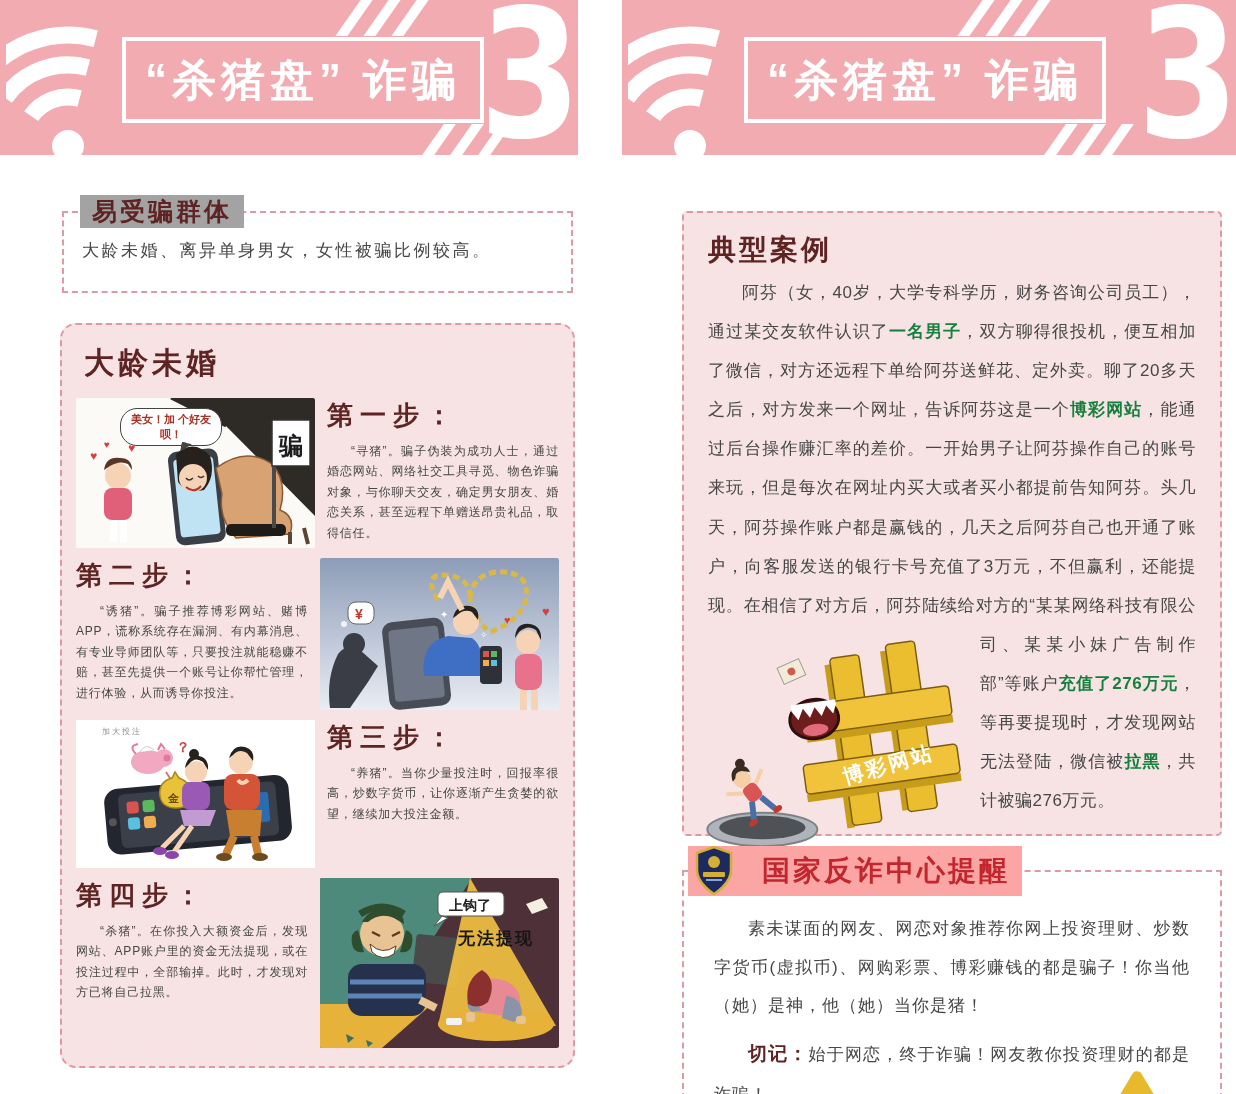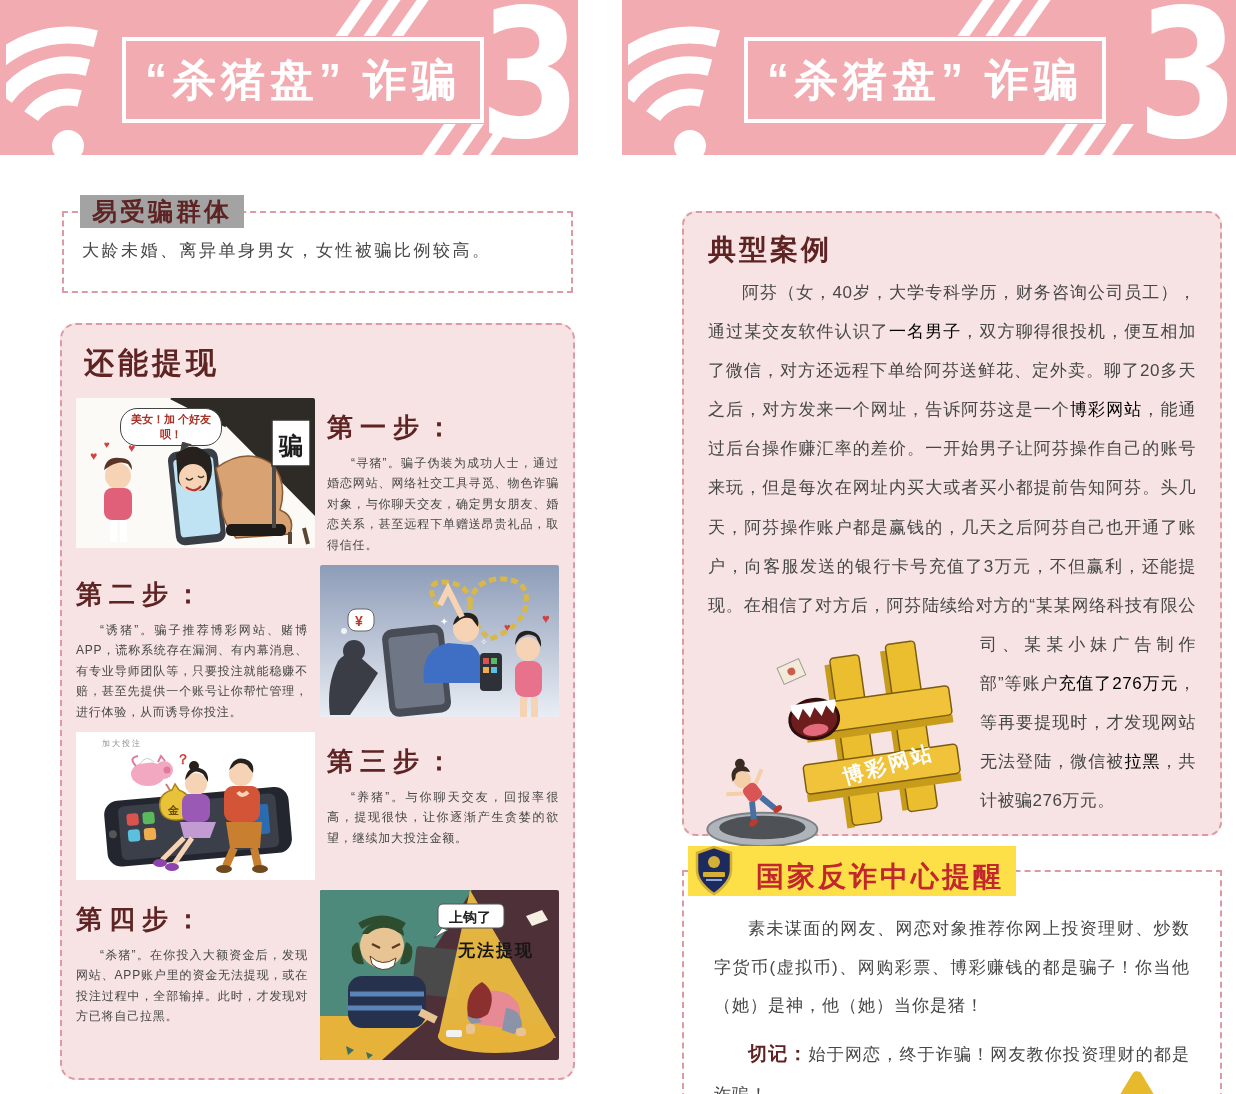--- a/index.html
+++ b/index.html
@@ -50,60 +50,60 @@
     margin:30px 43px 0 60px;background:#f7e3e3;border-radius:16px;
     padding:12px 14px 8px;
   }
   .methods-title{font-size:30px;font-weight:bold;letter-spacing:4px;margin:6px 0 14px 8px;}
   .m-row{display:flex;gap:12px;margin-bottom:10px;align-items:flex-start;}
   .m-img{
     background:#fff;flex:0 0 239px;position:relative;overflow:hidden;border-radius:2px;
   }
   .m-img svg{display:block;width:100%;height:100%;}
   .m-txt{flex:1;min-width:0;}
-  .step-h{font-size:26px;font-weight:bold;letter-spacing:7px;margin:12px 0 8px;}
+  .step-h{font-size:26px;font-weight:bold;letter-spacing:7px;margin:0 0 8px;}
   .step-p{
     font-size:12px;color:#474747;line-height:1.7;text-align:justify;
     text-indent:2em;letter-spacing:.8px;margin:0;
   }
   .h150{height:150px;} .h152{height:152px;} .h148{height:148px;} .h170{height:170px;}
 
   
   .ov{position:absolute;pointer-events:none;}
   .bubble1{
     left:44px;top:10px;width:96px;background:#fff;border:1.5px solid #444;border-radius:17px;
     font-size:11px;font-weight:bold;color:#a93226;text-align:center;line-height:1.35;padding:3px 2px;
   }
   .bubble1:after{
     content:"";position:absolute;left:60px;bottom:-8px;border:5px solid transparent;
     border-top-color:#444;border-left-color:#444;transform:rotate(12deg);
   }
   .caption3{left:26px;top:6px;font-size:8px;color:#8d8d8d;letter-spacing:2px;}
 
   
   .case{
-    position:relative;margin:56px 14px 0 64px;background:#f7e3e3;border-radius:14px;
+    position:relative;margin:56px 14px 0 64px;background:#f7e3e3;border-radius:5px;
     padding:10px 24px 14px;min-height:540px;
   }
   .case-title{font-size:28px;font-weight:bold;letter-spacing:3px;margin:8px 0 4px;}
   .case-p{
     font-size:17px;color:#474747;line-height:2.3;letter-spacing:.5px;
     text-align:justify;text-indent:2em;margin:0;
   }
-  .case-p .b{font-weight:normal;color:#000000;}
+  .case-p .b{font-weight:bold;color:#15803d;}
   .case-illo{
     float:left;width:268px;height:214px;margin:14px 12px 2px -8px;position:relative;
   }
   .case-illo svg{display:block;width:100%;height:100%;}
 
   .reminder{position:relative;margin:34px 14px 0 64px;}
   .reminder-box{position:relative;padding:30px 22px 26px;min-height:170px;}
   .reminder-head{
-    position:absolute;top:-26px;left:4px;background:#fde047;padding:0 12px 0 6px;
-    display:flex;align-items:flex-end;gap:22px;
+    position:absolute;top:-26px;left:4px;background:#fca5a5;padding:0 12px 0 6px;
+    display:flex;align-items:center;gap:28px;
   }
   .badge{width:40px;height:50px;}
   .reminder-title{font-size:28px;font-weight:800;color:#c1272d;letter-spacing:3px;}
   .reminder-p{
     font-size:17px;color:#474747;line-height:2.25;letter-spacing:1px;
     text-align:justify;text-indent:2em;margin:8px;
   }
   .remember-label{font-weight:bold;color:#5e2323;font-size:19px;}
   .warning{position:absolute;right:34px;bottom:-10px;width:98px;height:90px;}
 </style>
@@ -134,21 +134,21 @@
       <div class="stripe b s6"></div>
       <div class="big-num">3</div>
     </header>
 
     <section class="victims dashed">
       <div class="victims-title maroon">易受骗群体</div>
       <div class="victims-body">大龄未婚、离异单身男女，女性被骗比例较高。</div>
     </section>
 
     <section class="methods dashed">
-      <div class="methods-title maroon">还能提现</div>
+      <div class="methods-title maroon">大龄未婚</div>
 
       <div class="m-row">
         <div class="m-img h150">
           <svg viewBox="0 0 239 150">
             <rect width="239" height="150" fill="#fbfaf7"></rect>
             <polygon points="95,0 239,0 239,118 150,28" fill="#2e2a26"></polygon>
             <path d="M95 0 L150 28 M120 0 L170 40 M150 8 L200 52 M180 8 L225 48" stroke="#2e2a26" stroke-width="3"></path>
 
             <circle cx="42" cy="78" r="13" fill="#f6d3b4"></circle>
             <path d="M28 72 Q30 58 44 60 Q56 60 56 72 L52 66 Q44 62 34 68 Z" fill="#5a3424"></path>
@@ -277,21 +277,21 @@
             <path d="M150 90 L186 90 L184 116 L154 116 Z" fill="#c87f2f"></path>
             <path d="M158 116 L150 134 M178 116 L182 134" stroke="#c87f2f" stroke-width="8"></path>
             <ellipse cx="148" cy="137" rx="8" ry="4" fill="#6e4a1f"></ellipse>
             <ellipse cx="184" cy="137" rx="8" ry="4" fill="#6e4a1f"></ellipse>
             <path d="M162 60 q4 6 10 0" stroke="#f6d3b4" stroke-width="4" fill="none"></path>
           </svg>
           <div class="ov caption3">加大投注</div>
         </div>
         <div class="m-txt">
           <div class="step-h maroon">第三步：</div>
-          <p class="step-p">“养猪”。与你聊天交友，回报率很高，提现很快，让你逐渐产生贪婪的欲望，继续加大投注金额。</p>
+          <p class="step-p">“养猪”。当你少量投注时，回报率很高，炒数字货币，让你逐渐产生贪婪的欲望，继续加大投注金额。</p>
         </div>
       </div>
 
       <div class="m-row">
         <div class="m-txt">
           <div class="step-h maroon">第四步：</div>
           <p class="step-p">“杀猪”。在你投入大额资金后，发现网站、APP账户里的资金无法提现，或在投注过程中，全部输掉。此时，才发现对方已将自己拉黑。</p>
         </div>
         <div class="m-img h170">
           <svg viewBox="0 0 239 170">

